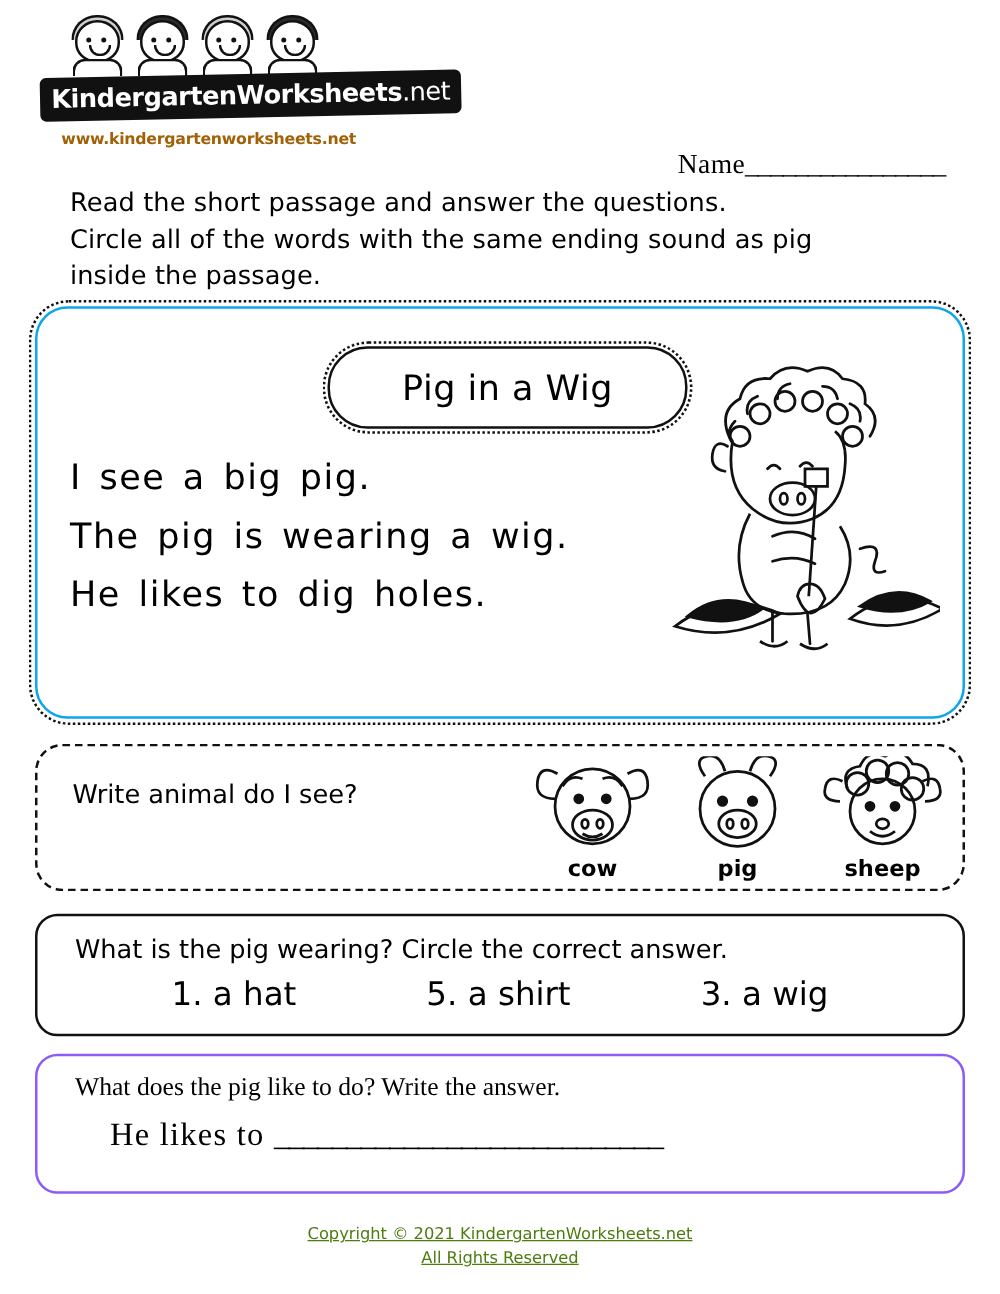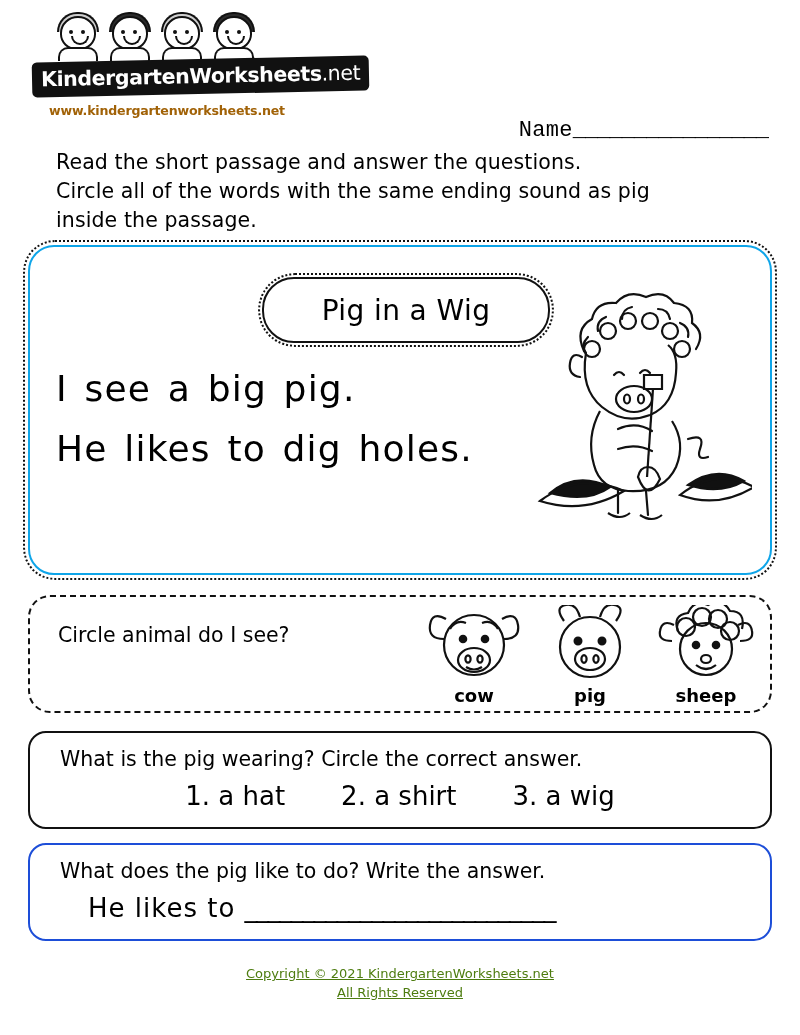--- a/index.html
+++ b/index.html
@@ -137,24 +137,24 @@
     top: 40px;
     width: 480px;
     text-align: center;
     font-family: "DejaVu Serif", serif;
     font-size: 35px;
     font-weight: normal;
     letter-spacing: 0.2px;
   }
   .name-line {
     position: absolute;
-    right: 8px;
+    right: 20px;
     top: 118px;
     font-size: 22px;
-    font-family: Liberation Mono, monospace;
+    font-family: Liberation Serif, serif;
     letter-spacing: 0.3px;
   }
   .name-line .blank {
     letter-spacing: -1px;
   }
 
   
   .instructions {
     margin: 8px 0 0 32px;
     font-size: 20.5px;
@@ -199,21 +199,21 @@
     position: absolute;
     inset: -6px;
     border: 2px dotted #111;
     border-radius: 38px;
   }
   .passage-text {
     position: absolute;
     left: 26px;
     top: 112px;
     width: 470px;
-    font-size: 36px;
+    font-size: 28px;
     line-height: 1.67;
     letter-spacing: 1.2px;
     word-spacing: 4px;
   }
 
   
   .pig-art { position: absolute; right: 18px; top: 32px; width: 230px; height: 250px; }
 
   
   .q1-box {
@@ -256,32 +256,33 @@
     top: 14px;
     font-size: 20.5px;
   }
   .q2-choices {
     position: absolute;
     left: 0;
     right: 0;
     top: 48px;
     display: flex;
     justify-content: center;
-    gap: 56px;
+    gap: 104px;
     font-size: 26px;
   }
 
   
   .q3-box {
     position: relative;
     margin: 14px 4px 0 4px;
-    height: 98px;
-    border: 2px solid #1d4ed8;
+    height: 112px;
+    border: 2px solid #8b5cf6;
     border-radius: 18px;
     box-sizing: border-box;
+    font-family: Liberation Serif, serif;
   }
   .q3-text {
     position: absolute;
     left: 30px;
     top: 14px;
     font-size: 20.5px;
   }
   .q3-answer {
     position: absolute;
     left: 58px;
@@ -365,20 +366,21 @@
   <div class="passage-box">
     <div class="scallop"></div>
 
     <div class="bubble">
       <div class="scallop2"></div>
       <span>Pig in a Wig</span>
     </div>
 
     <div class="passage-text">
       <div>I see a big pig.</div>
+      <div>The pig is wearing a wig.</div>
       <div>He likes to dig holes.</div>
     </div>
 
     <div class="pig-art">
       <svg viewBox="0 0 230 250" width="230" height="250" fill="none" stroke="#111" stroke-width="2.2">
 
         <path d="M62 72 q-10 -22 8 -32 q4 -18 24 -16 q12 -14 30 -6 q18 -8 28 6 q20 2 18 20 q14 10 4 26" stroke-linecap="round"></path>
         <path d="M66 58 q-8 8 -2 16 M84 38 q-10 4 -8 14 M110 28 q-10 2 -10 12 M136 30 q10 0 12 10 M158 44 q10 4 8 14" stroke-linecap="round"></path>
         <circle cx="70" cy="70" r="8"></circle>
           <circle cx="86" cy="52" r="8"></circle>
@@ -415,21 +417,21 @@
         <path d="M28 214 q26 -22 60 -6 q-22 16 -60 6 z" fill="#111"></path>
         <path d="M18 222 q40 -30 84 -10 q-40 24 -84 10 z"></path>
         <path d="M166 206 q28 -20 56 -4 q-24 14 -56 4 z" fill="#111"></path>
         <path d="M158 216 q36 -28 74 -8 q-36 22 -74 8 z"></path>
       </svg>
     </div>
   </div>
 
   <div class="q1-box">
     <div class="q1-text">
-      <div>Circle animal do I see?</div>
+      <div>Write animal do I see?</div>
     </div>
 
     <div class="animals">
 
       <div class="animal">
         <svg viewBox="0 0 100 82" width="100" height="82" fill="none" stroke="#111" stroke-width="2.2">
           <path d="M22 14 q-14 -8 -16 6 q-2 14 14 14"></path>
           <path d="M78 14 q14 -8 16 6 q2 14 -14 14"></path>
           <ellipse cx="50" cy="40" rx="30" ry="30"></ellipse>
           <path d="M26 24 q6 -10 16 -6 M74 24 q-6 -10 -16 -6"></path>
@@ -475,21 +477,21 @@
         <div class="label">sheep</div>
       </div>
 
     </div>
   </div>
 
   <div class="q2-box">
     <div class="q2-text">What is the pig wearing?   Circle the correct answer.</div>
     <div class="q2-choices">
       <span>1. a hat</span>
-      <span>2. a shirt</span>
+      <span>5. a shirt</span>
       <span>3. a wig</span>
     </div>
   </div>
 
   <div class="q3-box">
     <div class="q3-text">What does the pig like to do? Write the answer.</div>
     <div class="q3-answer">
       <span>He likes to</span>
       <span class="blank">___________________________</span>
     </div>

